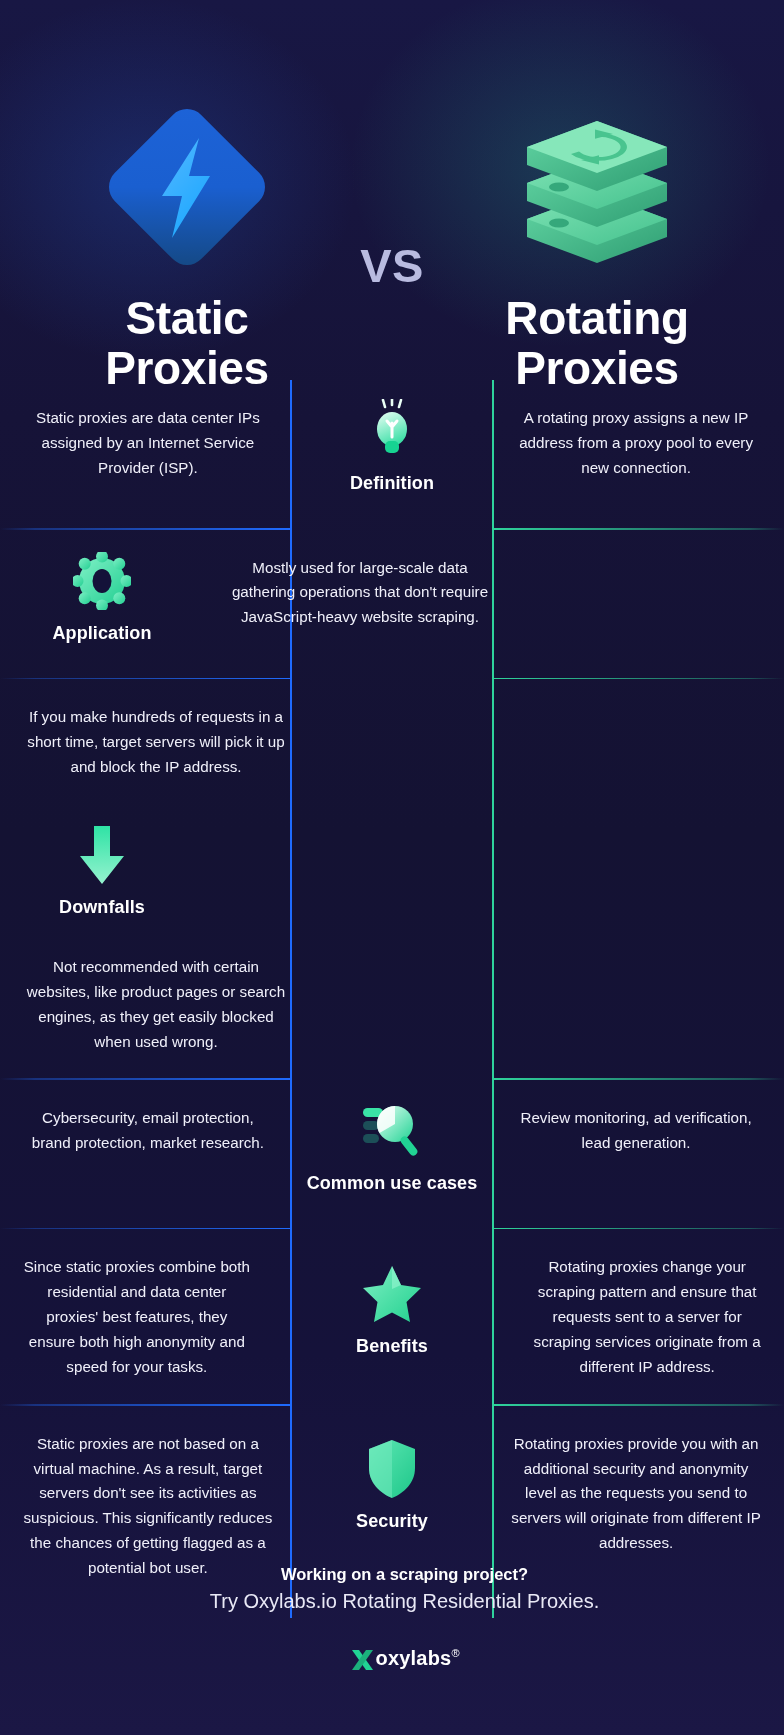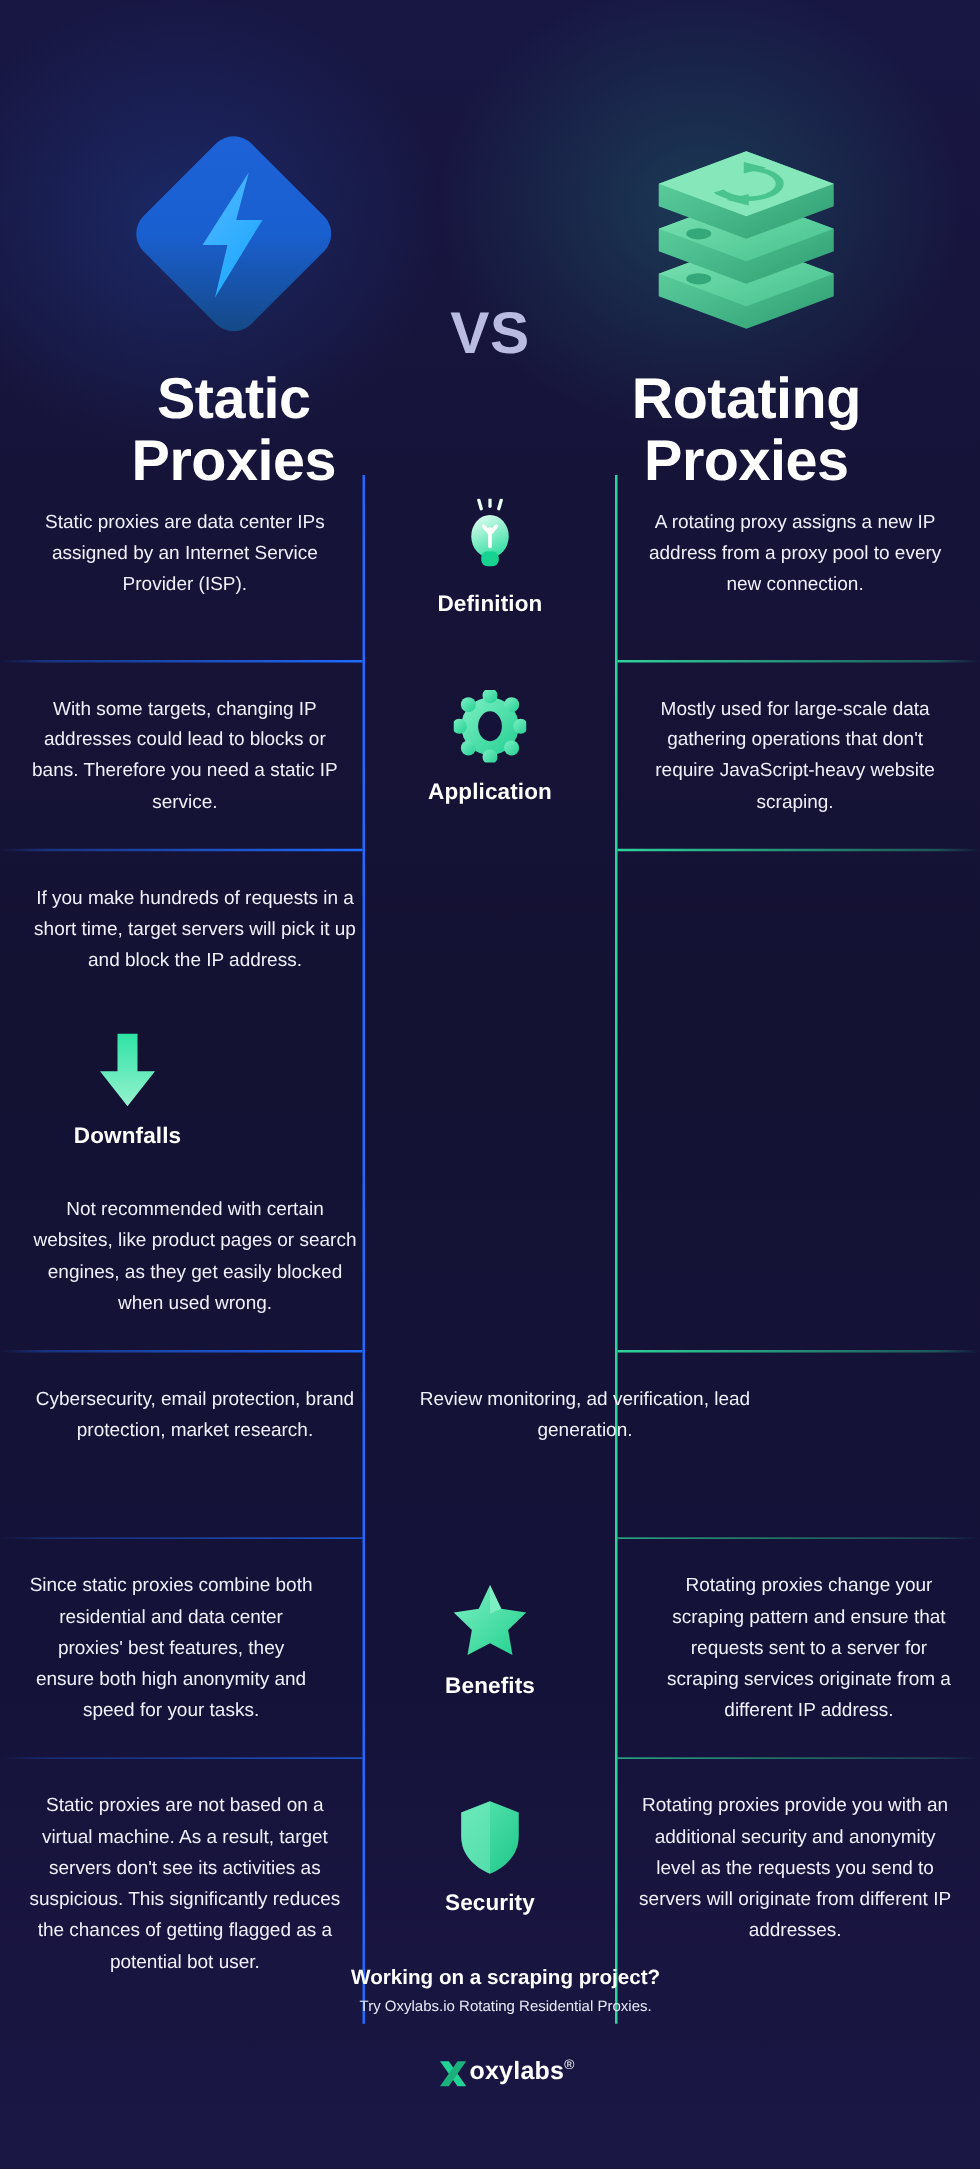--- a/index.html
+++ b/index.html
@@ -131,21 +131,21 @@
   .footer {
     position:absolute;
     left:0; right:0; bottom:0;
     padding-bottom:58px;
     display:flex;
     flex-direction:column;
     align-items:center;
     padding-left:25px;
   }
   .footer-l1 { font-size:16.5px; font-weight:bold; color:#ffffff; }
-  .footer-l2 { font-size:12px; font-weight:400; color:#e9e9f6; margin-top:6px; }
+  .footer-l2 { font-size:20px; font-weight:400; color:#e9e9f6; margin-top:6px; }
   .brand { margin-top:34px; display:flex; }
   .brand-name { font-size:20px; font-weight:bold; color:#ffffff; letter-spacing:0.2px; }
   .brand-dot { font-size:11px; vertical-align:super; color:#ffffff; }
 </style>
 </head>
 <body>
 
 <div class="header">
 
   <div class="hero-col">
@@ -246,23 +246,20 @@
       <p>A rotating proxy assigns a new IP address from a proxy pool to every new connection.</p>
     </div>
   </div>
   <div class="hsep">
       <div class="hl"></div>
       <div class="hgap"></div>
       <div class="hr"></div>
     </div>
 
   <div class="row" style="min-height:148px;">
-    <div class="cell">
-      <p>With some targets, changing IP addresses could lead to blocks or bans. Therefore you need a static IP service.</p>
-    </div>
     <div class="center-col">
       <div class="center-icon">
         <svg width="58" height="58" viewBox="0 0 58 58">
           <defs>
               <linearGradient id="gg" x1="0" y1="0" x2="1" y2="1">
             <stop offset="0%" stop-color="#7ff0c6"></stop>
                 <stop offset="100%" stop-color="#23cf92"></stop>
           </linearGradient>
             </defs>
           <g fill="url(#gg)">
@@ -316,20 +313,39 @@
   <div class="hsep">
       <div class="hl"></div>
       <div class="hgap"></div>
       <div class="hr"></div>
     </div>
 
   <div class="row" style="min-height:148px;">
     <div class="cell">
       <p>Cybersecurity, email protection, brand protection, market research.</p>
     </div>
+    <div class="center-col">
+      <div class="center-icon">
+        <svg width="62" height="58" viewBox="0 0 62 58">
+          <defs>
+              <linearGradient id="mg" x1="0" y1="0" x2="1" y2="1">
+            <stop offset="0%" stop-color="#e6fff5"></stop>
+                <stop offset="100%" stop-color="#21d394"></stop>
+          </linearGradient>
+            </defs>
+          <rect x="2" y="6" width="20" height="9" rx="4.5" fill="#3ae3a6"></rect>
+          <rect x="2" y="19" width="16" height="9" rx="4.5" fill="#1c4f58"></rect>
+          <rect x="2" y="32" width="16" height="9" rx="4.5" fill="#1c4f58"></rect>
+          <circle cx="34" cy="22" r="18" fill="url(#mg)"></circle>
+          <path d="M34 22 L34 4 A18 18 0 0 0 18.5 31 Z" fill="#ffffff" opacity="0.85"></path>
+          <rect x="44" y="33" width="8" height="22" rx="4" transform="rotate(-38 48 44)" fill="#21d394"></rect>
+        </svg>
+      </div>
+      <div class="center-label">Common use cases</div>
+    </div>
     <div class="cell">
       <p>Review monitoring, ad verification, lead generation.</p>
     </div>
   </div>
   <div class="hsep">
       <div class="hl"></div>
       <div class="hgap"></div>
       <div class="hr"></div>
     </div>
 

